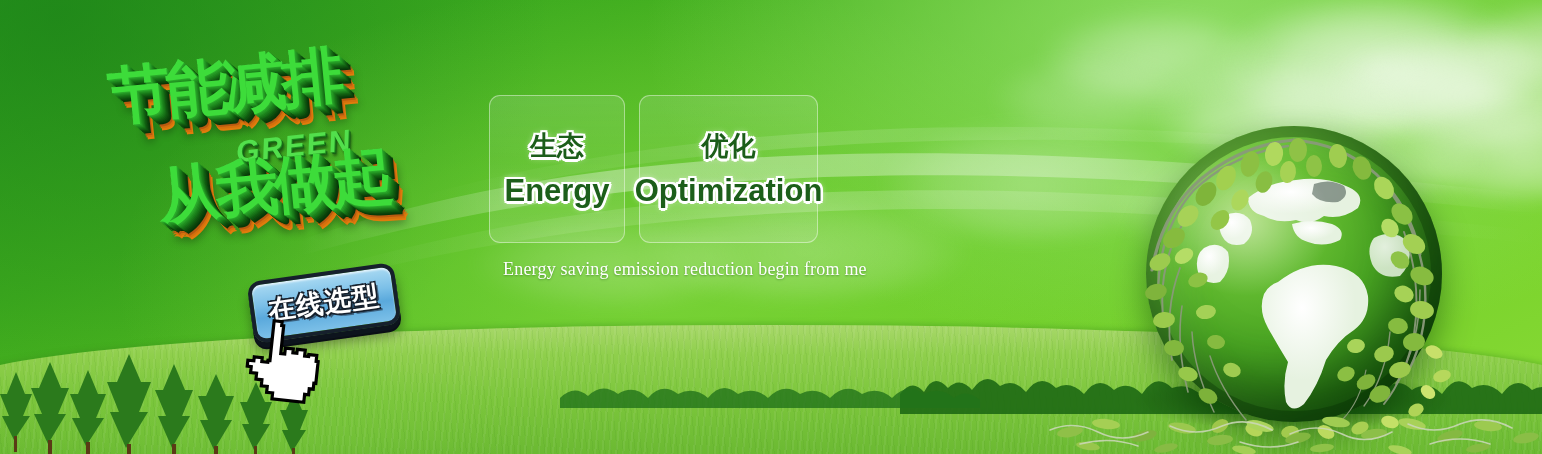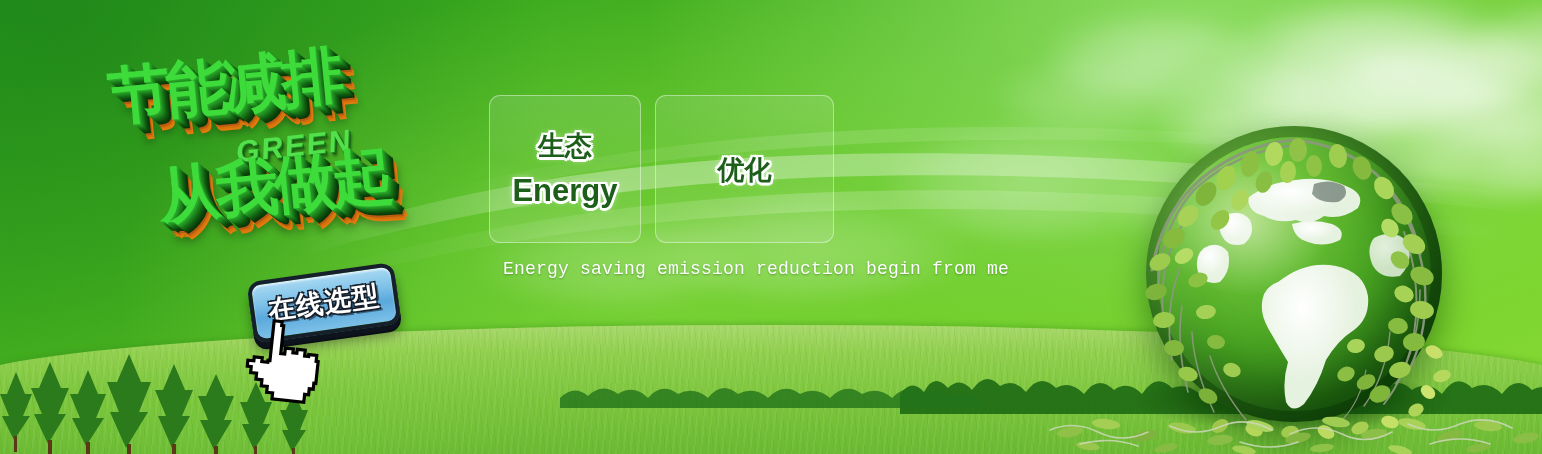--- a/index.html
+++ b/index.html
@@ -128,21 +128,21 @@
   .card{
     position:relative;
     height:148px;
     border:1px solid rgba(255,255,255,.42);
     border-radius:11px;
     background:linear-gradient(180deg, rgba(255,255,255,.13) 0%, rgba(255,255,255,.05) 45%, rgba(255,255,255,.12) 100%);
     display:flex; flex-direction:column; align-items:center; justify-content:center;
     gap:16px;
     padding:0 22px;
   }
-  .card.w1{ width:152px; }
+  .card.w1{ width:136px; }
   .card.w2{ width:252px; }
   .card.w3{ width:179px; }
 
   .cn{
     font-family:"DejaVu Sans","Liberation Sans",sans-serif;
     font-weight:bold; font-size:27px; color:#1c5e1a; line-height:1;
     text-shadow:
       -2px -2px 0 #fff, 2px -2px 0 #fff, -2px 2px 0 #fff, 2px 2px 0 #fff,
       -2.5px 0 0 #fff, 2.5px 0 0 #fff, 0 -2.5px 0 #fff, 0 2.5px 0 #fff,
       0 0 7px rgba(255,255,255,.9);
@@ -152,21 +152,21 @@
     font-weight:bold; font-size:31px; color:#1c5e1a; line-height:1;
     white-space:nowrap;
     text-shadow:
       -2px -2px 0 #fff, 2px -2px 0 #fff, -2px 2px 0 #fff, 2px 2px 0 #fff,
       -2.5px 0 0 #fff, 2.5px 0 0 #fff, 0 -2.5px 0 #fff, 0 2.5px 0 #fff,
       0 0 7px rgba(255,255,255,.9);
   }
 
   .tagline{
     position:absolute; left:503px; top:259px;
-    font-family:Liberation Mono, monospace;
+    font-family:Liberation Serif, serif;
     font-size:18px; color:#ffffff; letter-spacing:.2px;
     text-shadow:0 1px 2px rgba(30,90,20,.45);
     white-space:nowrap;
   }
 
   
   .globe-wrap{ position:absolute; left:1128px; top:120px; width:330px; height:320px; }
   .globe{
     position:absolute; left:18px; top:6px; width:296px; height:296px;
     border-radius:50%;
@@ -279,20 +279,21 @@
          L16,23 L16,22 L17,22 Z"></path>
   </svg>
 
   <div class="cards">
     <div class="card w1">
       <div class="cn">生态</div>
       <div class="en">Energy</div>
     </div>
     <div class="card w3">
       <div class="cn">优化</div>
+      <div class="en">Optimization</div>
     </div>
   </div>
 
   <div class="tagline">Energy saving emission reduction begin from me</div>
 
   <div class="globe-wrap">
     <div class="globe-shadow"></div>
     <div class="globe"></div>
 
     <svg style="position:absolute; left:0; top:0;" width="330" height="320" viewBox="0 0 330 320">

